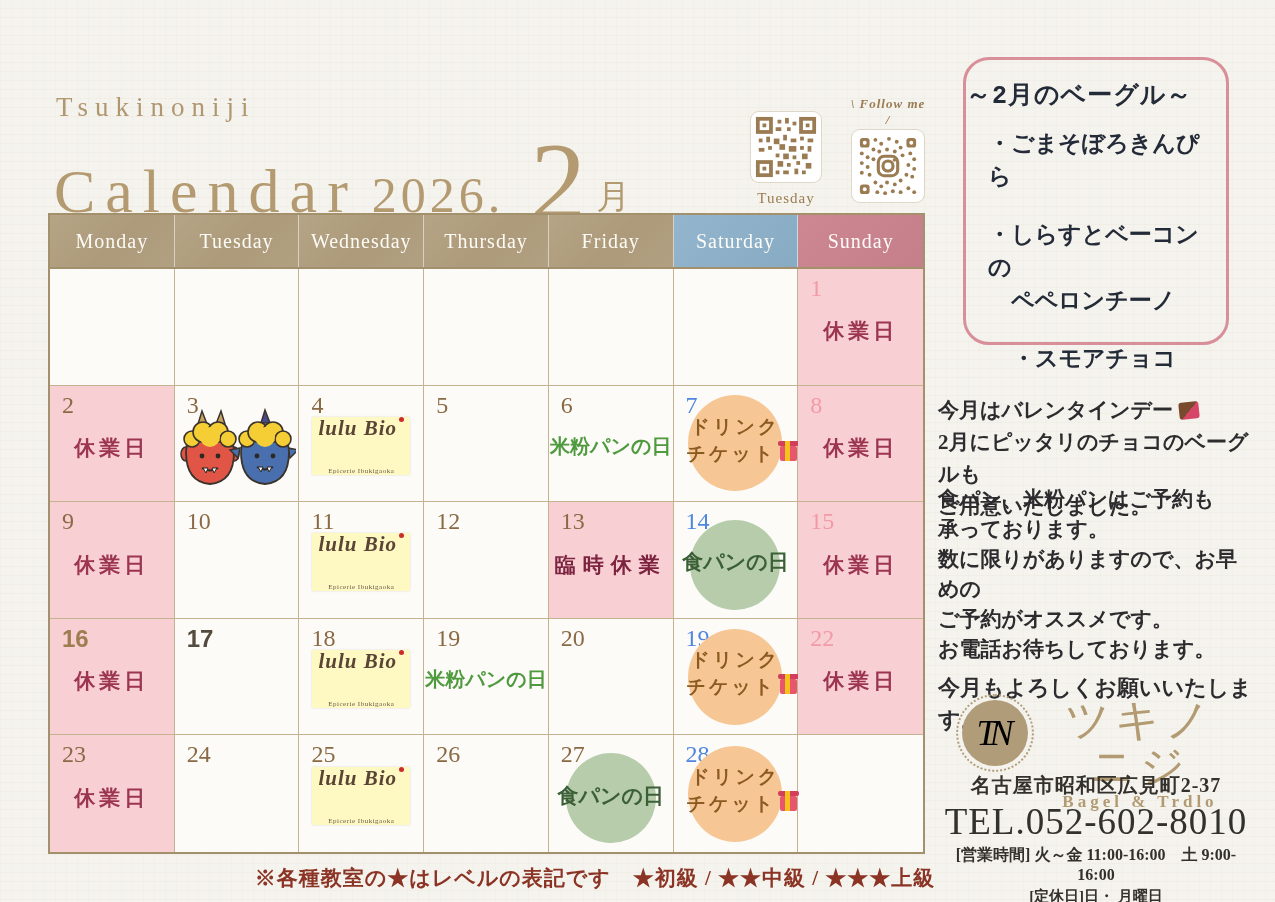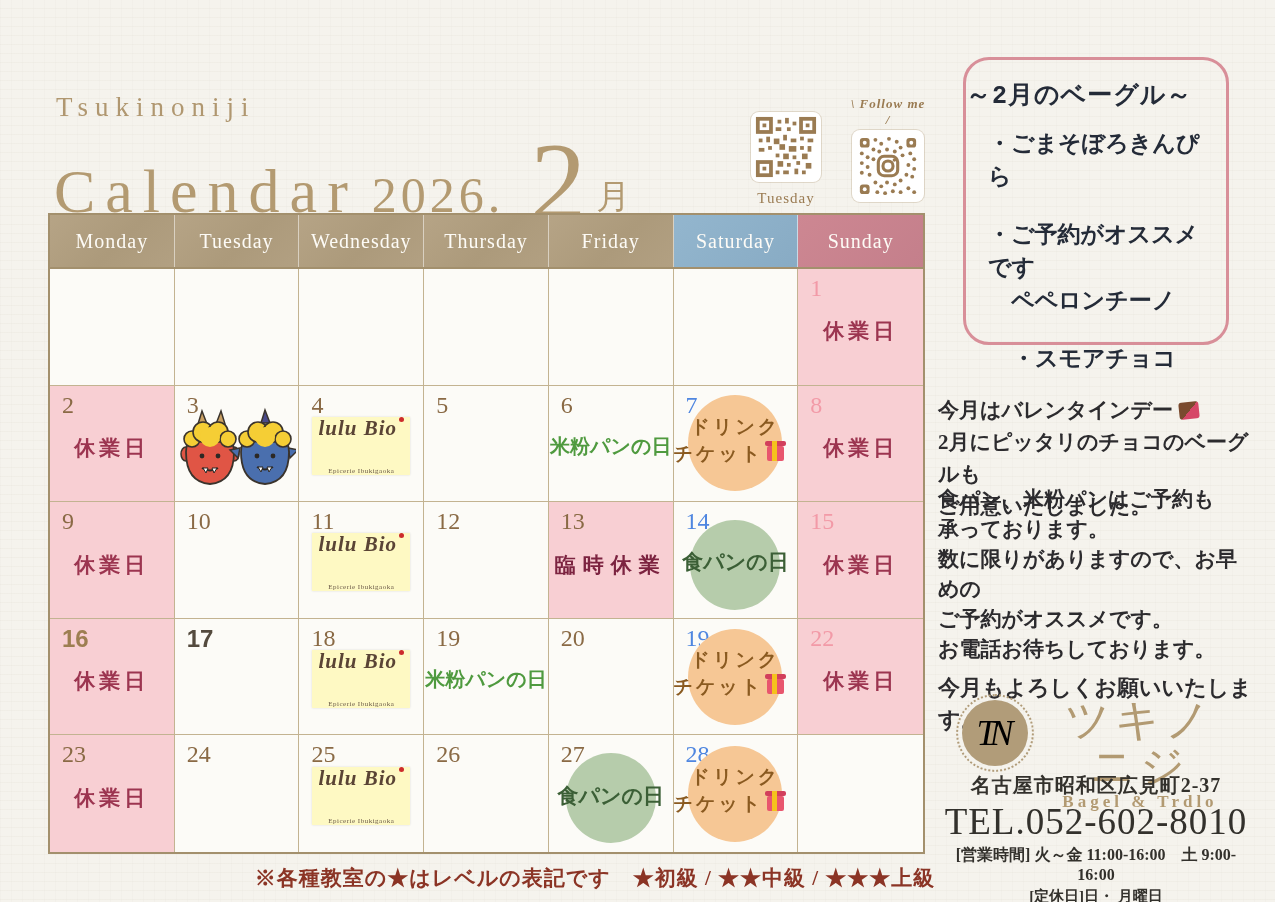--- a/index.html
+++ b/index.html
@@ -57,21 +57,21 @@
   .note.rinji{color:#7c2340;letter-spacing:7px;}
   .gnote{position:absolute;top:52%;left:0;right:0;transform:translateY(-50%);text-align:center;
          color:#4f9a3f;font-weight:700;font-size:20px;}
   .circle{position:absolute;left:50%;top:54%;transform:translate(-50%,-50%);width:90px;height:90px;border-radius:50%;}
   .circle.cg{background:#b6ccab;}
   .circle.co{background:#f6c795;width:94px;height:96px;top:50%;}
   .clabel{position:absolute;top:52%;left:0;right:0;transform:translateY(-50%);text-align:center;
           color:#3b5f36;font-weight:700;font-size:21px;}
   .dlabel{position:absolute;top:47%;left:0;right:0;transform:translateY(-50%);text-align:center;
           color:#8a5a20;font-weight:700;font-size:19px;letter-spacing:3px;line-height:27px;}
-  .dline2{display:flex;align-items:center;justify-content:flex-start;}
+  .dline2{display:flex;align-items:center;justify-content:flex-end;}
   .gift{display:inline-block;width:17px;height:15px;border-radius:2px;margin-left:4px;position:relative;
         background:linear-gradient(90deg,#e8566e 0 5px,#f5c21c 5px 10px,#e8566e 10px 17px);}
   .gift::before{content:"";position:absolute;top:-5px;left:-2px;width:21px;height:5px;border-radius:2px;
         background:linear-gradient(90deg,#d23f5c 0 7px,#f5c21c 7px 12px,#d23f5c 12px 21px);}
   .lulubio{position:absolute;left:50%;top:52%;transform:translate(-50%,-50%);width:98px;height:58px;background:#fef9c3;
            box-shadow:0 0 2px rgba(0,0,0,.12);display:flex;flex-direction:column;align-items:center;justify-content:space-between;}
   .lb-main{font-style:italic;font-weight:700;font-size:21px;color:#5a4435;letter-spacing:1px;line-height:22px;}
   .lb-main::after{content:"";display:inline-block;width:5px;height:5px;background:#cc2b2b;border-radius:50%;vertical-align:top;margin-left:2px;}
   .lb-sub{font-size:7px;color:#6b5a48;margin-top:3px;letter-spacing:.5px;}
   .oni-wrap{position:absolute;left:50%;top:56%;transform:translate(-50%,-50%);}
@@ -213,21 +213,21 @@
         <circle cx="19.8" cy="13.4" r="0.9" fill="#9a7b52"></circle>
       </svg>
     </span>
     <div class="qr-label script">Instagram</div>
   </div>
 
   <div class="panel">
     <div class="panel-title">～2月のベーグル～</div>
     <ul class="panel-list">
       <li>・ごまそぼろきんぴら</li>
-      <li>・ご予約がオススメです
+      <li>・しらすとベーコンの
 　ペペロンチーノ</li>
       <li>・スモアチョコ</li>
     </ul>
   </div>
 
   <div class="cal-head">
       <div class="wd weekday">Monday</div>
       <div class="wd weekday">Tuesday</div>
       <div class="wd weekday">Wednesday</div>
       <div class="wd weekday">Thursday</div>

